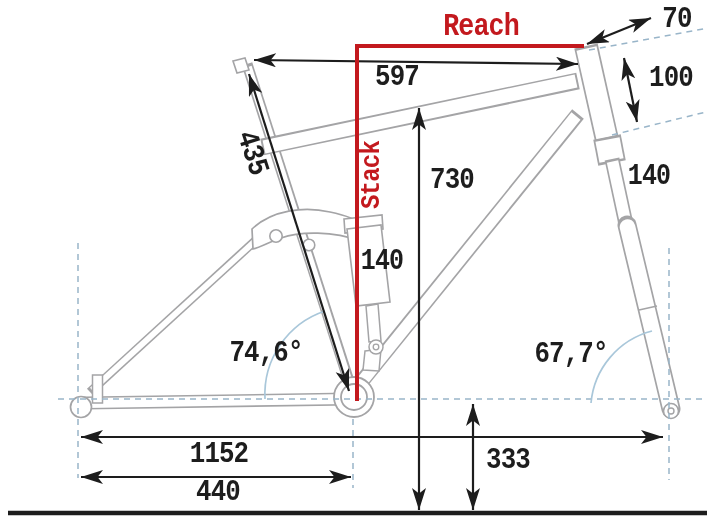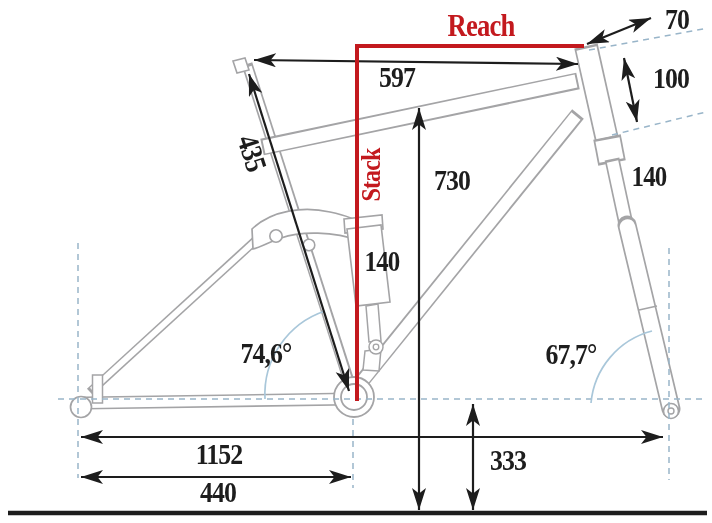--- a/index.html
+++ b/index.html
@@ -1,17 +1,17 @@
 <!DOCTYPE html>
 <html><head>
 <meta charset="utf-8">
 <style>
   html,body{margin:0;padding:0;background:#fff;}
   #stage{position:relative;width:712px;height:523px;background:#fff;overflow:hidden;
-         font-family:Liberation Serif, serif;}
+         font-family:Liberation Mono, monospace;}
   #stage svg{position:absolute;left:0;top:0;}
   .lbl{position:absolute;font-weight:700;color:#1d1d1d;white-space:nowrap;
        letter-spacing:-1px;transform:translate(-50%,-50%) scaleX(.86);}
   .lbl.num{font-size:30px;}
   .lbl.red{color:#c3191e;}
   .lbl.rot435{transform:translate(-50%,-50%) rotate(72deg) scaleX(.86);}
   .lbl.rotstack{transform:translate(-50%,-50%) rotate(-90deg) scaleX(.86);}
 </style>
 </head>
 <body>

